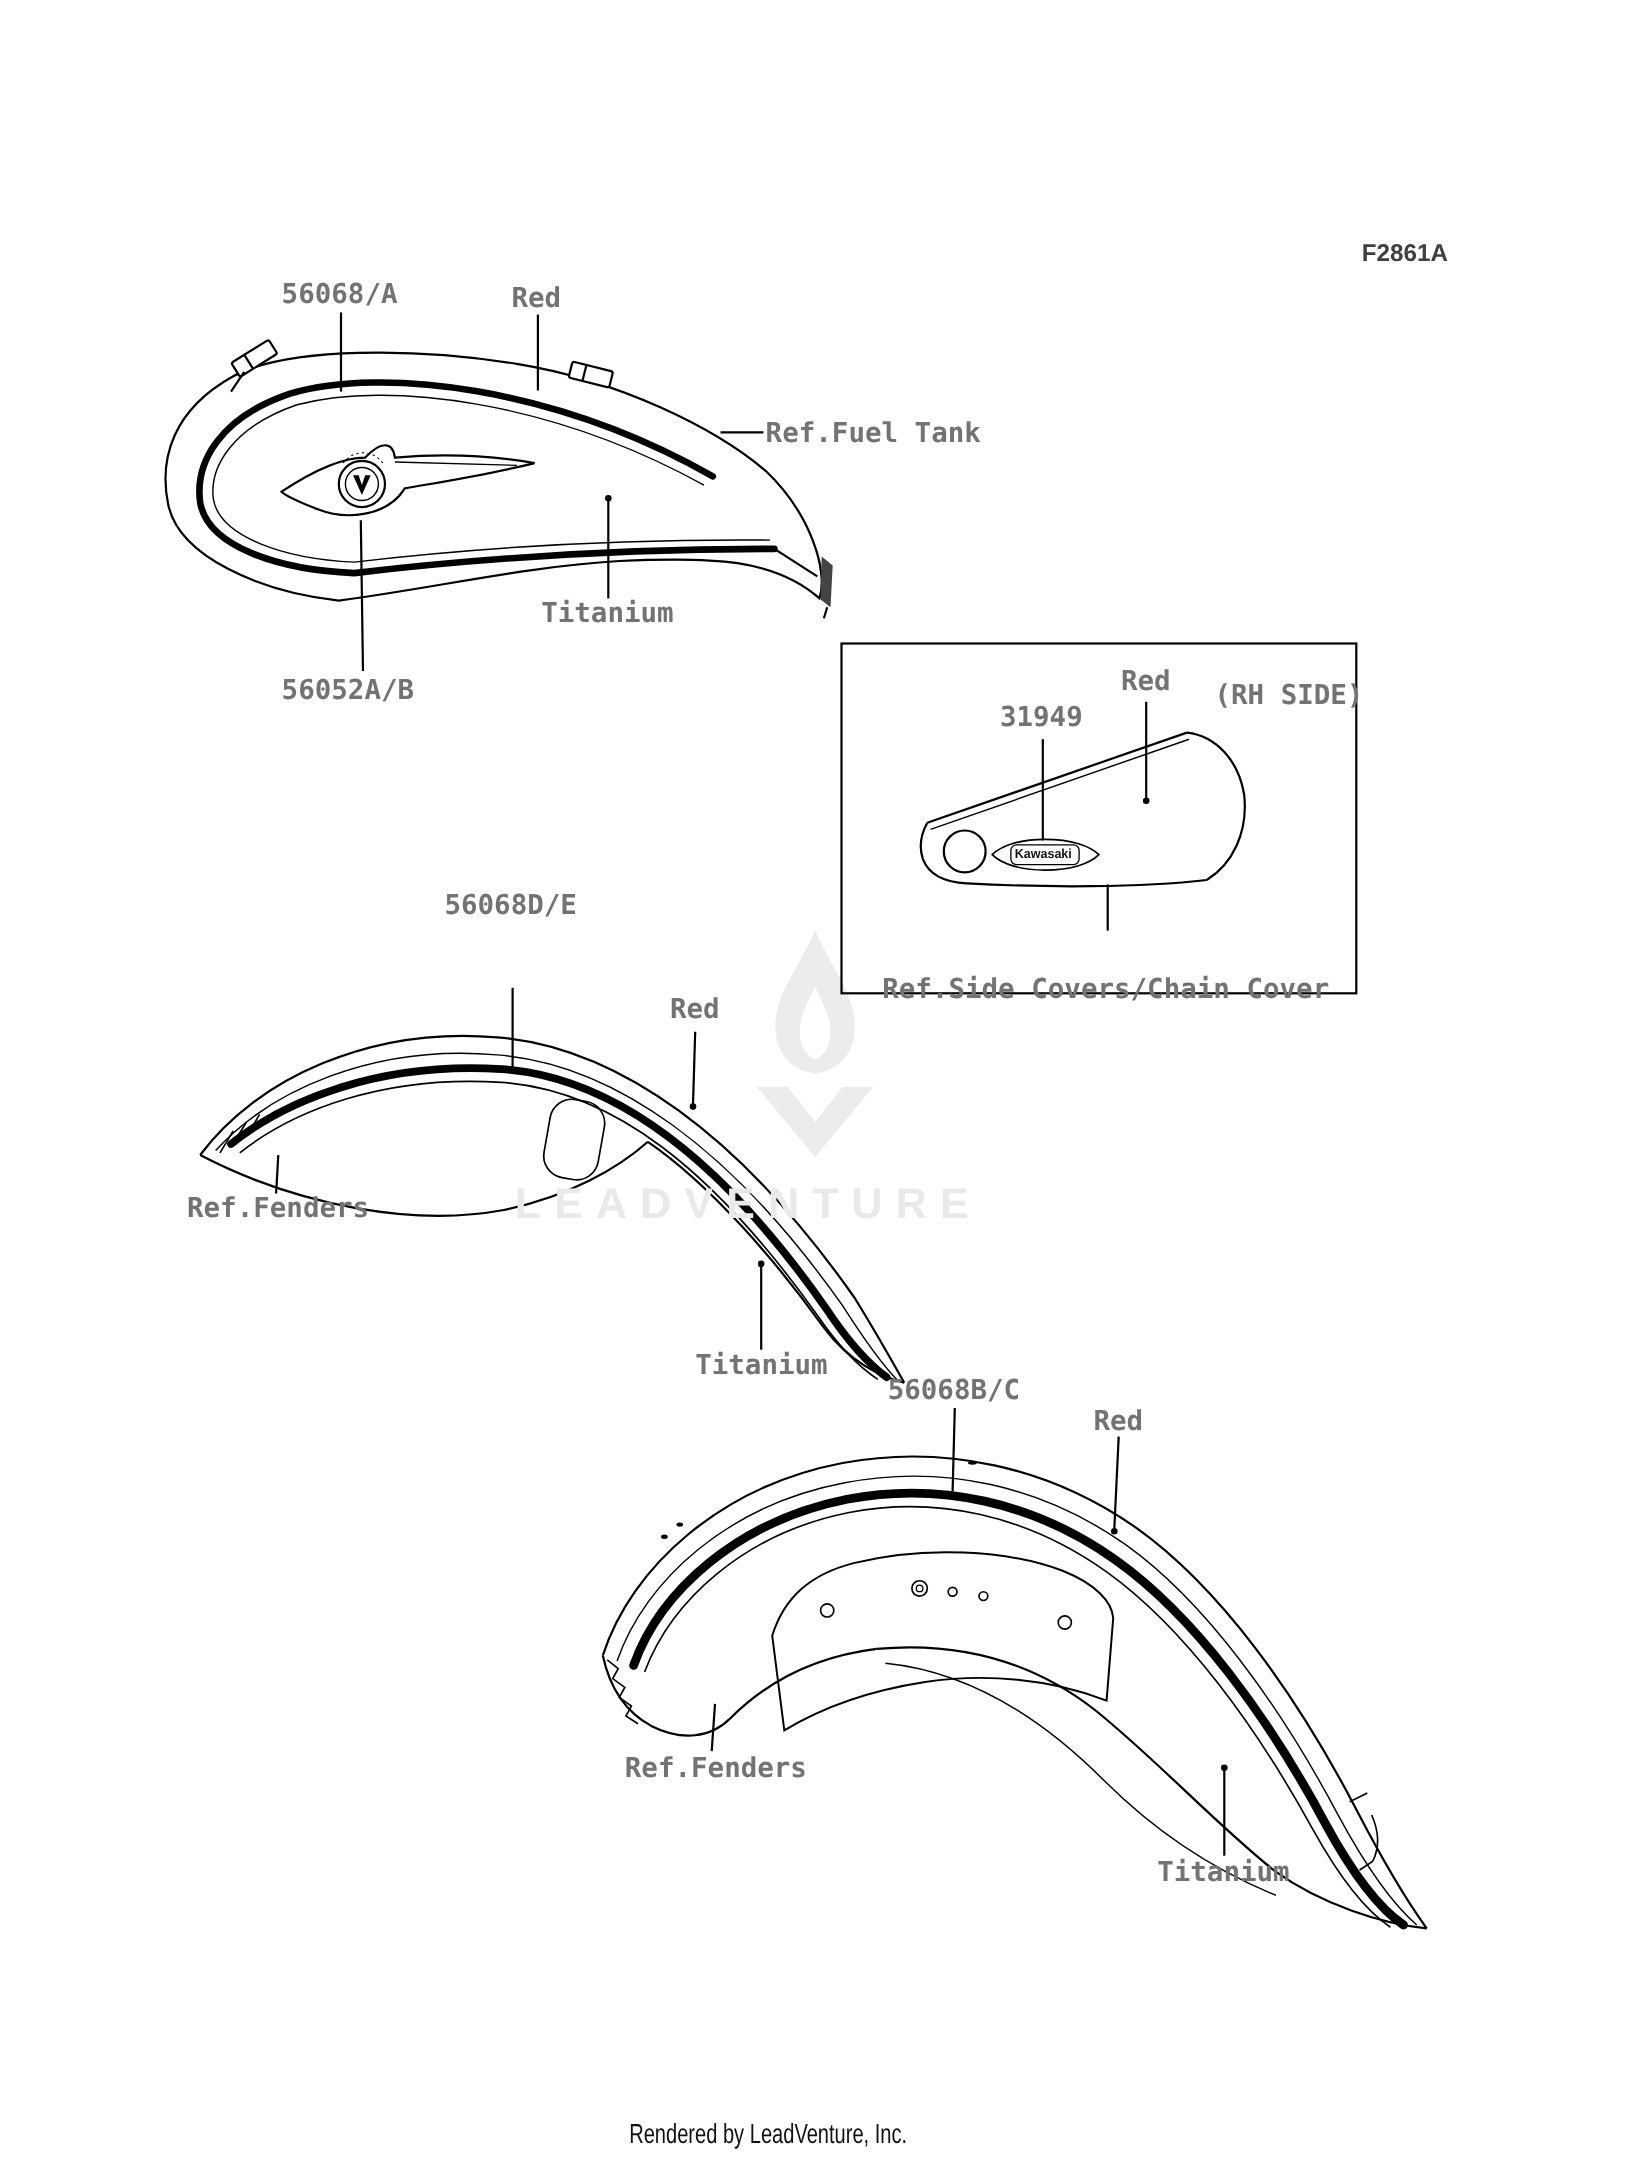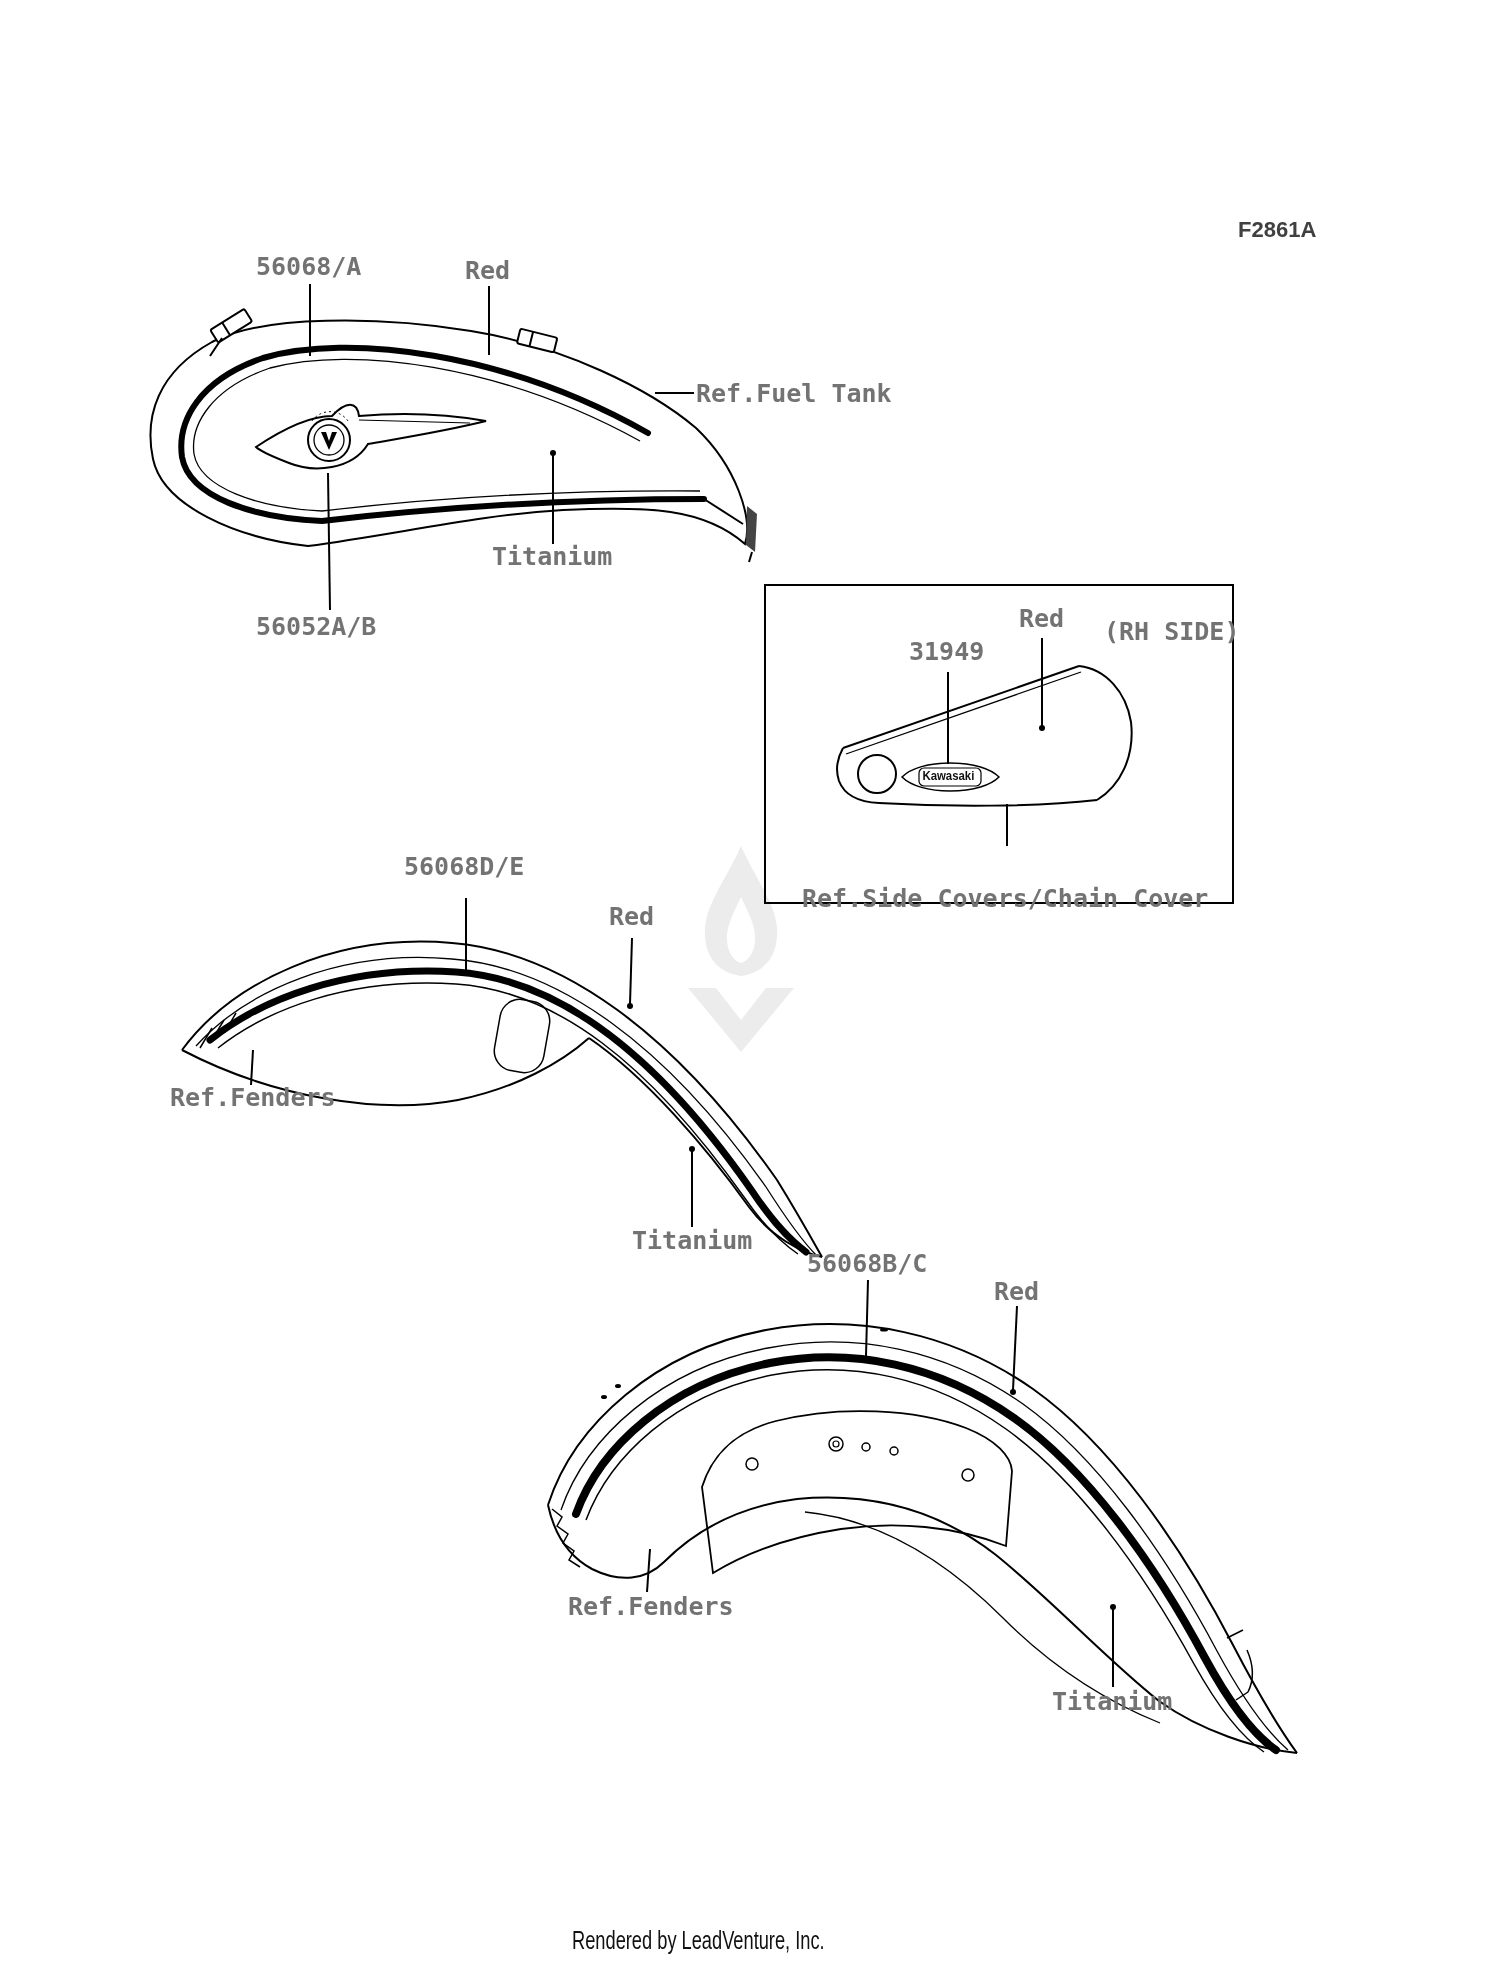--- a/index.html
+++ b/index.html
@@ -125,36 +125,37 @@
         <circle cx="692" cy="1149" r="3" fill="#000" stroke="none"></circle>
       <line x1="868" y1="1280" x2="866" y2="1356"></line>
       <line x1="1017" y1="1306" x2="1013" y2="1390"></line>
         <circle cx="1013" cy="1392" r="3" fill="#000" stroke="none"></circle>
       <line x1="650" y1="1549" x2="647" y2="1592"></line>
       <line x1="1113" y1="1608" x2="1113" y2="1687"></line>
         <circle cx="1113" cy="1607" r="3" fill="#000" stroke="none"></circle>
     </g>
   </svg>
 
+  <div class="wm-text">LEADVENTURE</div>
 
   <div class="fig" style="left:1238px;top:219px;">F2861A</div>
 
   <div class="lbl" style="left:256px;top:254px;">56068/A</div>
   <div class="lbl" style="left:465px;top:258px;">Red</div>
   <div class="lbl" style="left:696px;top:381px;">Ref.Fuel Tank</div>
   <div class="lbl" style="left:492px;top:544px;">Titanium</div>
   <div class="lbl" style="left:256px;top:614px;">56052A/B</div>
 
   <div class="lbl" style="left:1104px;top:603px;margin-top:16px;">(RH SIDE)</div>
   <div class="lbl" style="left:1019px;top:606px;">Red</div>
   <div class="lbl" style="left:909px;top:639px;">31949</div>
   <div class="lbl" style="left:802px;top:846px;margin-top:40px;">Ref.Side Covers/Chain Cover</div>
   <div class="badge-text">Kawasaki</div>
 
-  <div class="lbl" style="left:404px;top:854px;">56068D/E</div>
+  <div class="lbl" style="left:404px;top:810px;">56068D/E</div>
   <div class="lbl" style="left:609px;top:904px;">Red</div>
   <div class="lbl" style="left:170px;top:1085px;">Ref.Fenders</div>
   <div class="lbl" style="left:632px;top:1228px;">Titanium</div>
 
   <div class="lbl" style="left:807px;top:1251px;">56068B/C</div>
   <div class="lbl" style="left:994px;top:1279px;">Red</div>
   <div class="lbl" style="left:568px;top:1594px;">Ref.Fenders</div>
   <div class="lbl" style="left:1052px;top:1689px;">Titanium</div>
 
   <div class="credit">Rendered by LeadVenture, Inc.</div>

